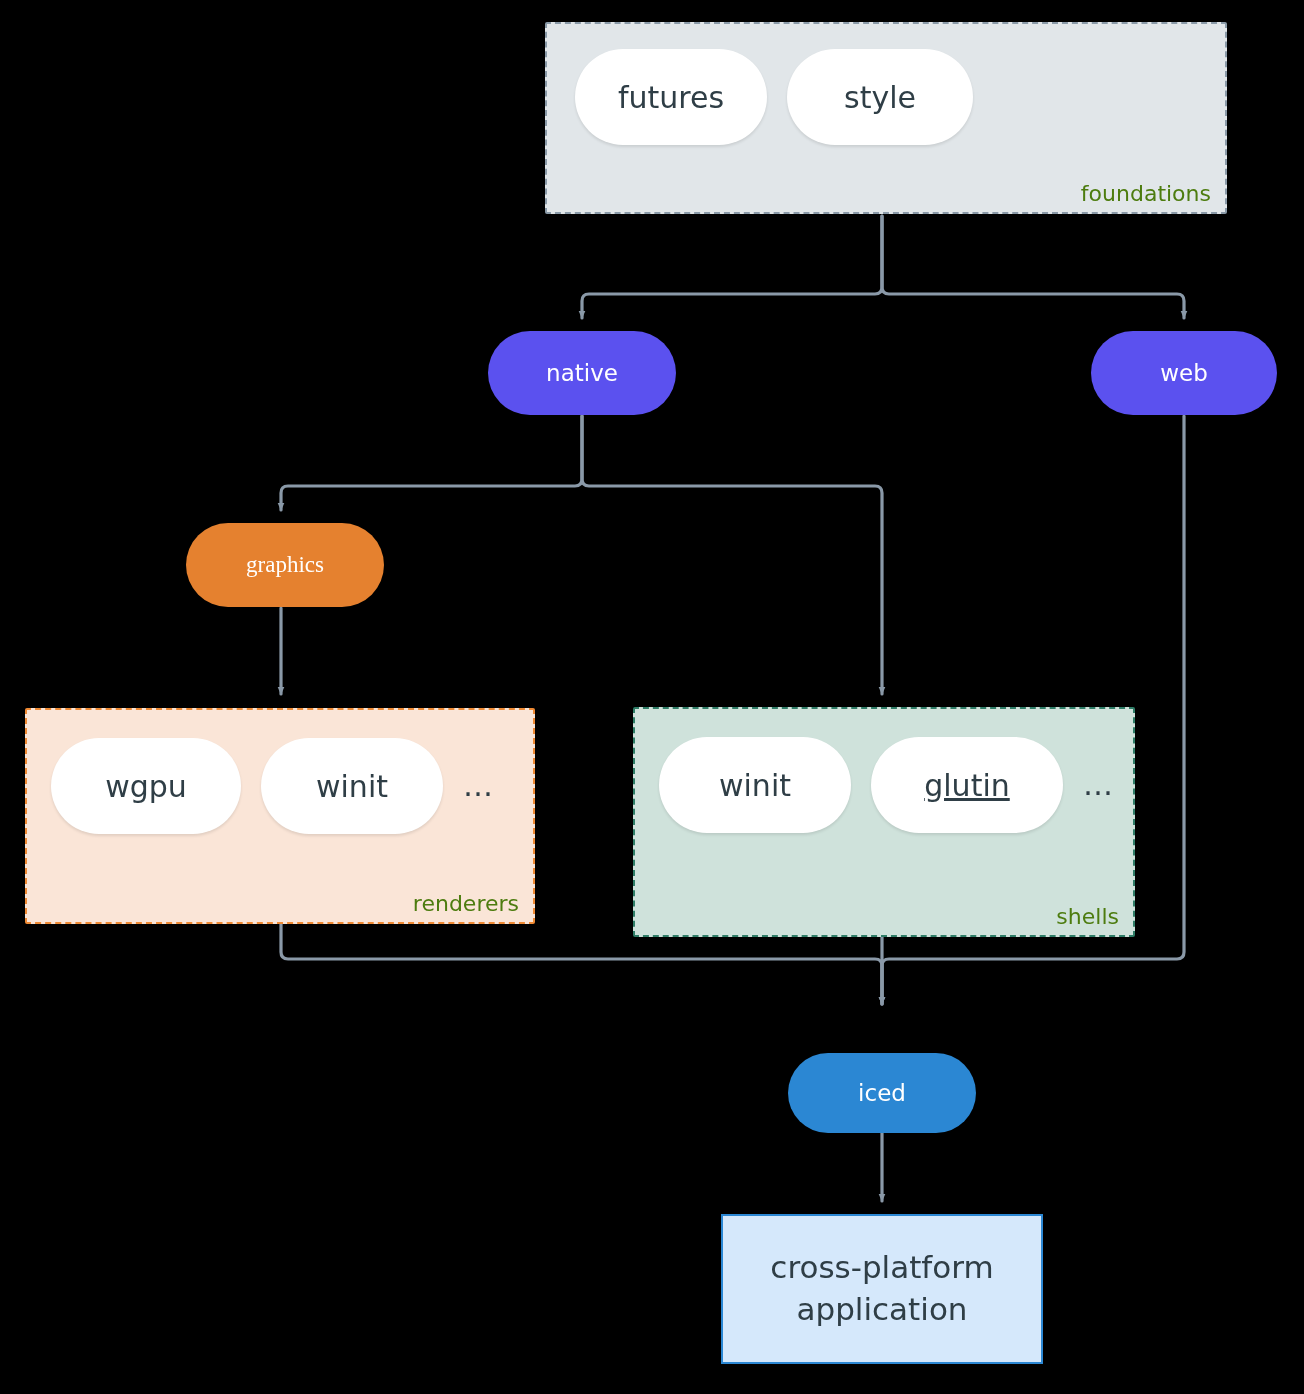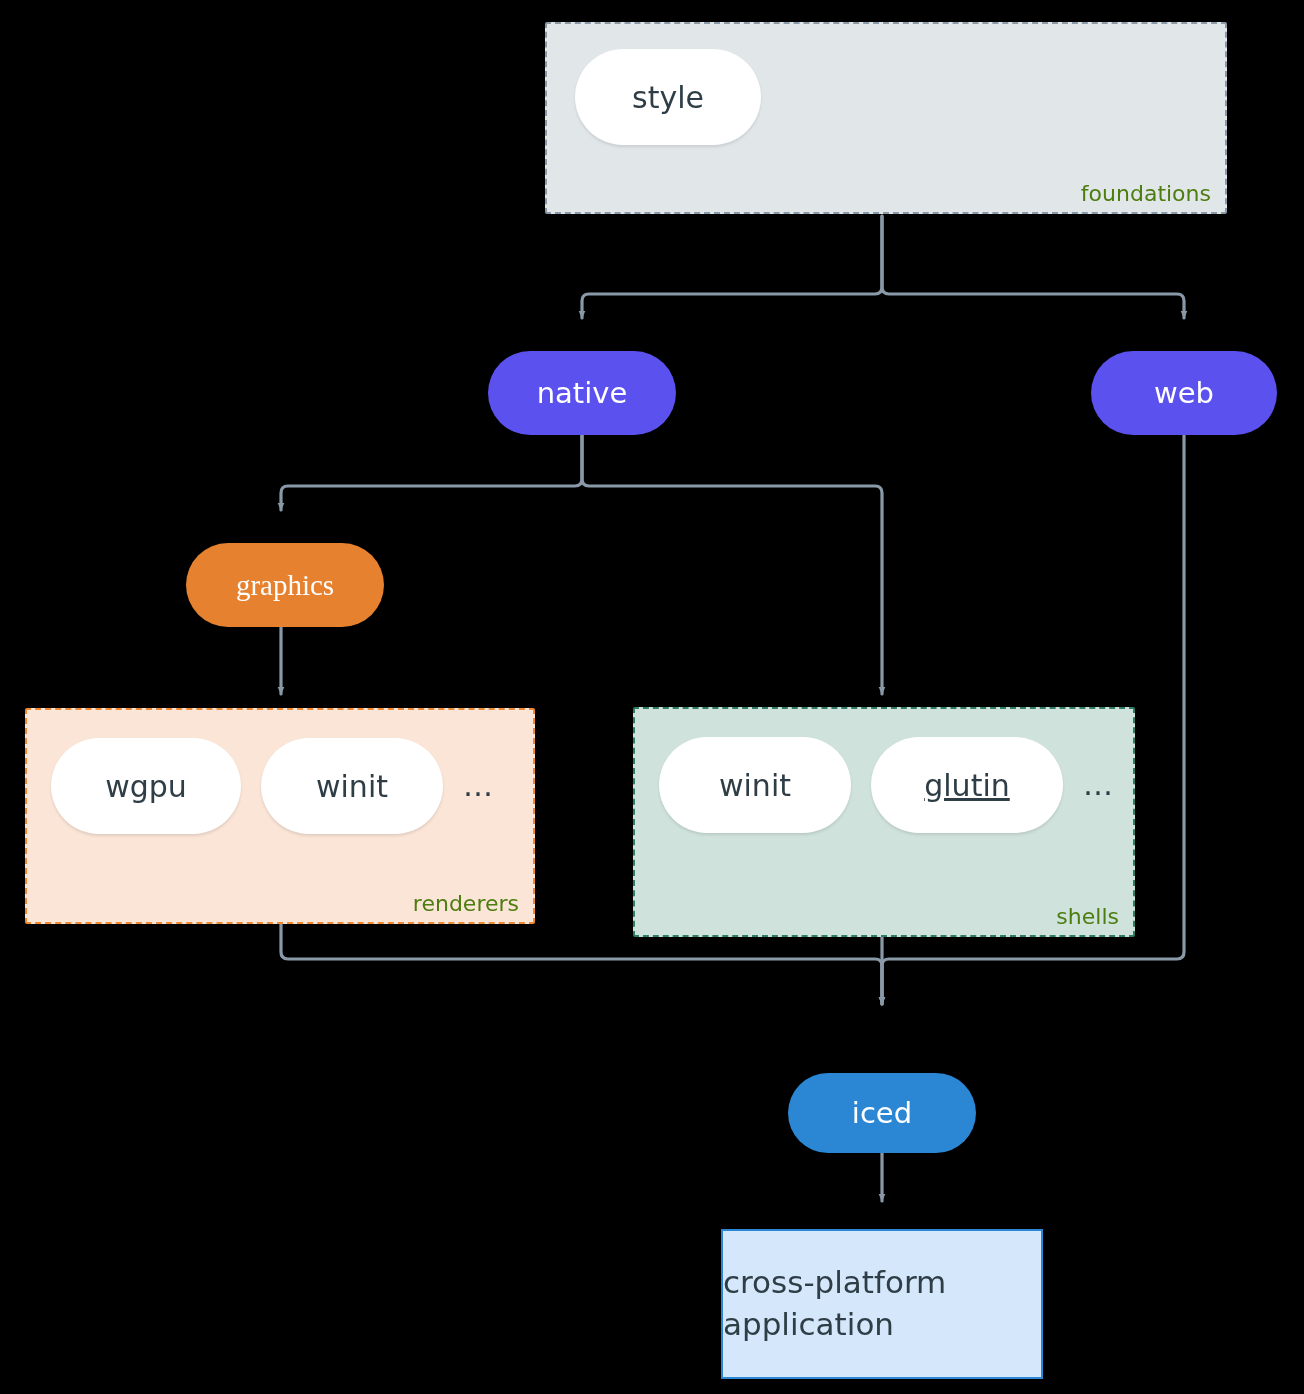--- a/index.html
+++ b/index.html
@@ -104,44 +104,42 @@
   }
 
   
   .pill {
     position: absolute;
     display: flex;
     align-items: center;
     justify-content: center;
     border-radius: 46px;
     color: #ffffff;
-    font-size: 29px;
-    box-sizing: border-box;
-    margin-top: 20px;
+    font-size: 23px;
+    box-sizing: border-box;
   }
   #node-native  { left: 488px; top: 331px; width: 188px; height: 84px; background: #5b51ef; }
   #node-web     { left: 1091px; top: 331px; width: 186px; height: 84px; background: #5b51ef; }
   #node-graphics{ left: 186px; top: 523px; width: 198px; height: 84px; background: #e5812f; font-family: Liberation Serif, serif; }
   #node-iced    { left: 788px; top: 1053px; width: 188px; height: 80px; background: #2b87d3; }
 
   
   #node-application {
     position: absolute;
     left: 721px; top: 1214px; width: 322px; height: 150px;
     background: #d5e8fb;
     border: 2px solid #2b87d3;
     box-sizing: border-box;
     display: flex;
     flex-direction: column;
-    align-items: flex-start;
+    align-items: center;
     justify-content: center;
     color: #2f3e46;
     font-size: 31px;
     line-height: 1.35;
-    margin-top: 15px;
   }
 </style>
 </head>
 <body>
 
 <div id="diagram-root">
 
   <svg id="edge-layer" viewBox="0 0 1304 1394" width="1304" height="1394">
     <defs>
       <marker id="arrowhead" markerWidth="10" markerHeight="10" refX="7.2" refY="4" orient="auto" markerUnits="userSpaceOnUse">
@@ -167,20 +165,21 @@
       <path d="M 1184,416 L 1184,952 Q 1184,959 1177,959 L 889,959 Q 882,959 882,966 L 882,1004" marker-end="url(#arrowhead)"></path>
 
       <path d="M 882,1098 L 882,1201" marker-end="url(#arrowhead)"></path>
     </g>
   </svg>
 
   <div class="node-layer">
 
     <div class="group" id="group-foundations">
       <div class="group-items">
+        <div class="chip chip-futures">futures</div>
         <div class="chip chip-style">style</div>
       </div>
       <div class="group-label">foundations</div>
     </div>
 
     <div class="group" id="group-renderers">
       <div class="group-items">
         <div class="chip chip-wgpu">wgpu</div>
         <div class="chip chip-glow">winit</div>
         <div class="ellipsis">…</div>

